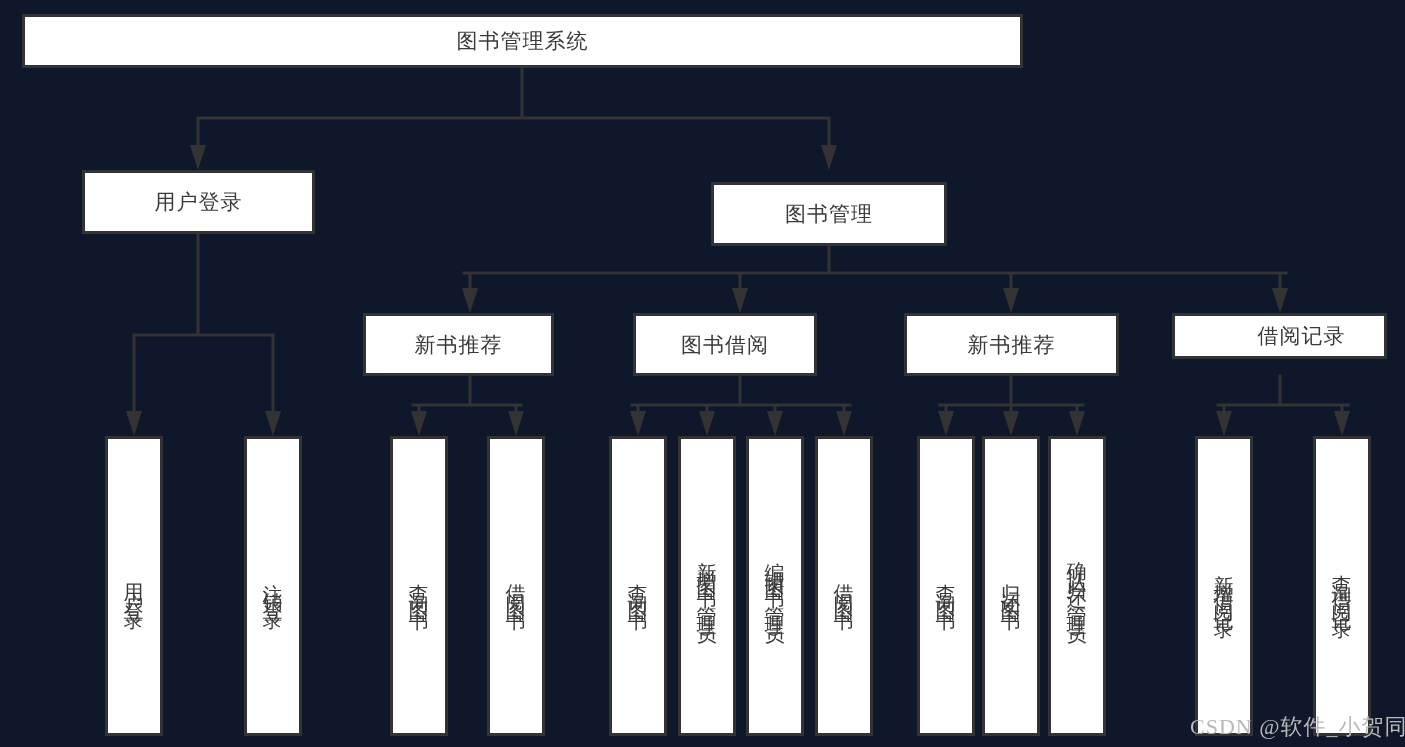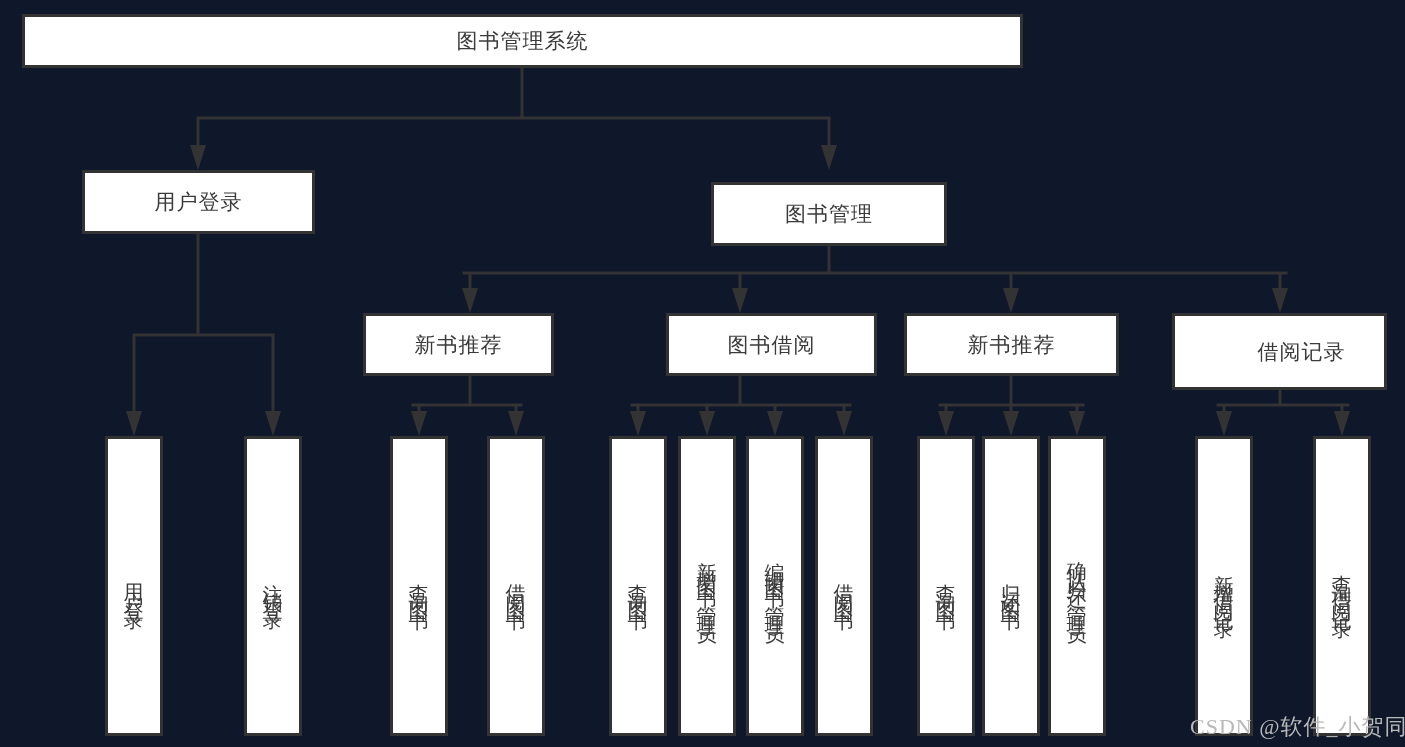--- a/index.html
+++ b/index.html
@@ -95,23 +95,23 @@
       <polygon points="1334,411 1350,411 1342,436"></polygon>
     </g>
   </svg>
 
   <div class="hbox" style="left:22px; top:14px; width:1001px; height:54px;">图书管理系统</div>
 
   <div class="hbox" style="left:82px; top:170px; width:233px; height:64px;">用户登录</div>
   <div class="hbox" style="left:711px; top:170px; width:236px; height:64px;margin-top:12px;">图书管理</div>
 
   <div class="hbox" style="left:363px; top:313px; width:191px; height:63px;">新书推荐</div>
-  <div class="hbox" style="left:633px; top:313px; width:211px; height:63px;margin-left:33px;">图书借阅</div>
+  <div class="hbox" style="left:633px; top:313px; width:184px; height:63px;">图书借阅</div>
   <div class="hbox" style="left:904px; top:313px; width:215px; height:63px;">新书推荐</div>
-  <div class="hbox" style="left:1172px; top:313px; width:215px; height:77px;padding-left:44px;">借阅记录</div>
+  <div class="hbox" style="left:1172px; top:313px; width:215px; height:46px;padding-left:44px;">借阅记录</div>
 
   <div class="vbox" style="left:105px;">
     <span class="vtext">用户登录</span>
   </div>
   <div class="vbox" style="left:244px;">
     <span class="vtext">注销登录</span>
   </div>
 
   <div class="vbox" style="left:390px;">
     <span class="vtext">查询图书</span>

